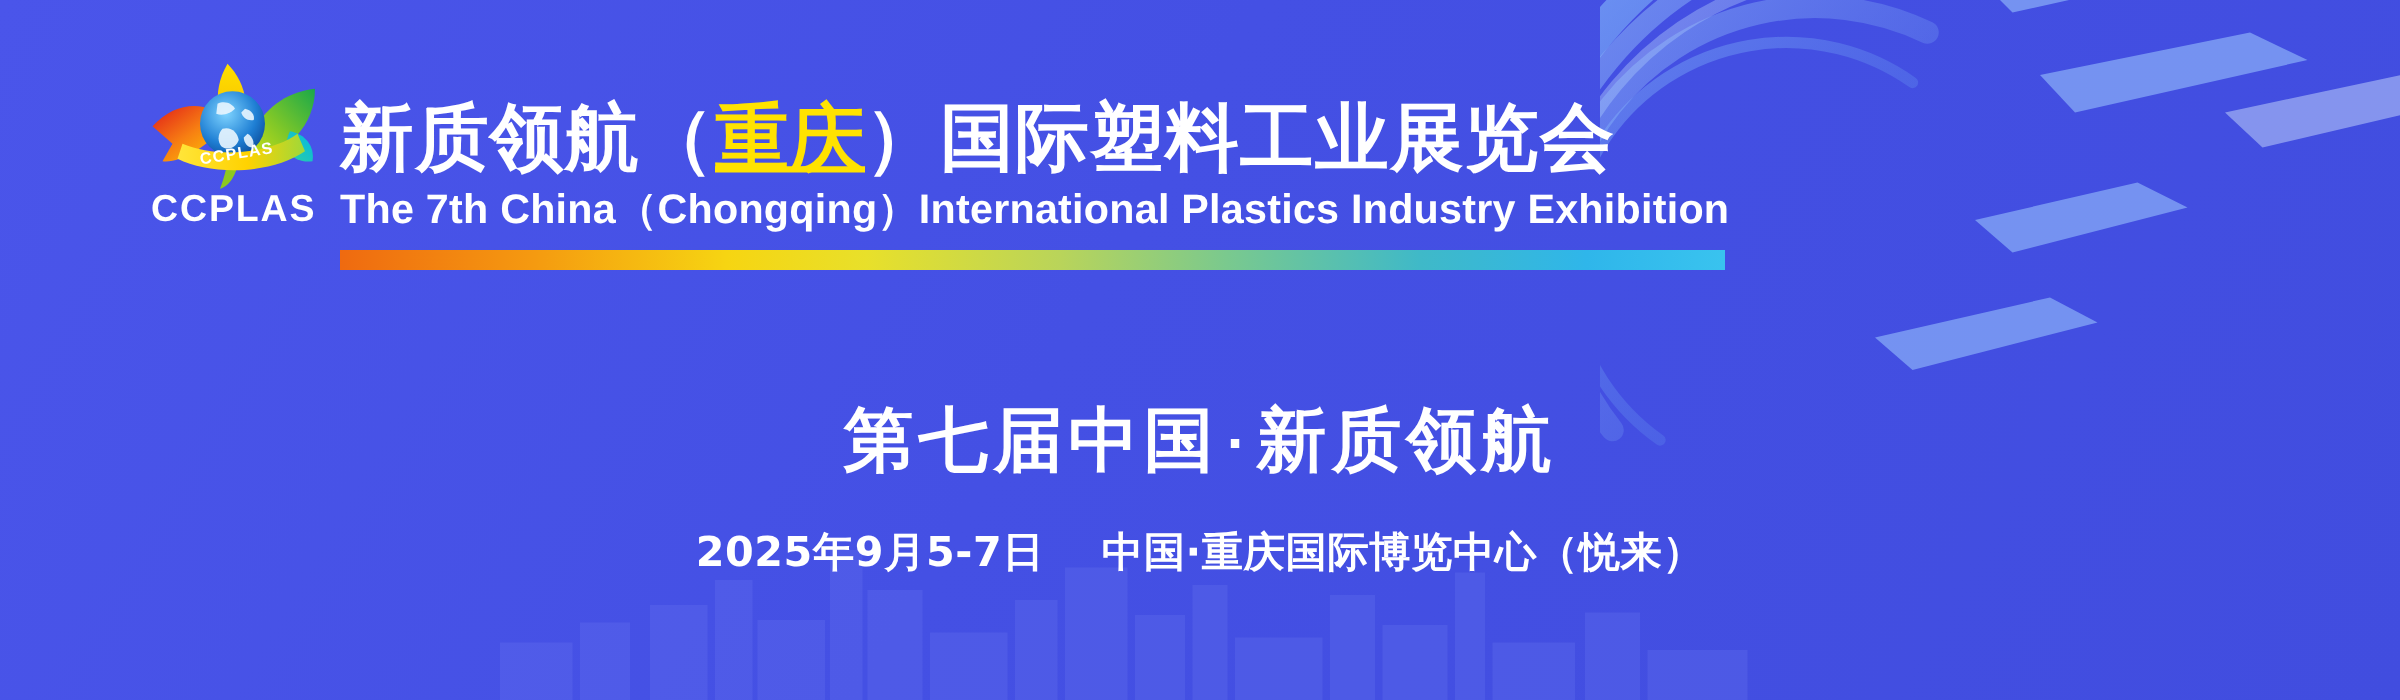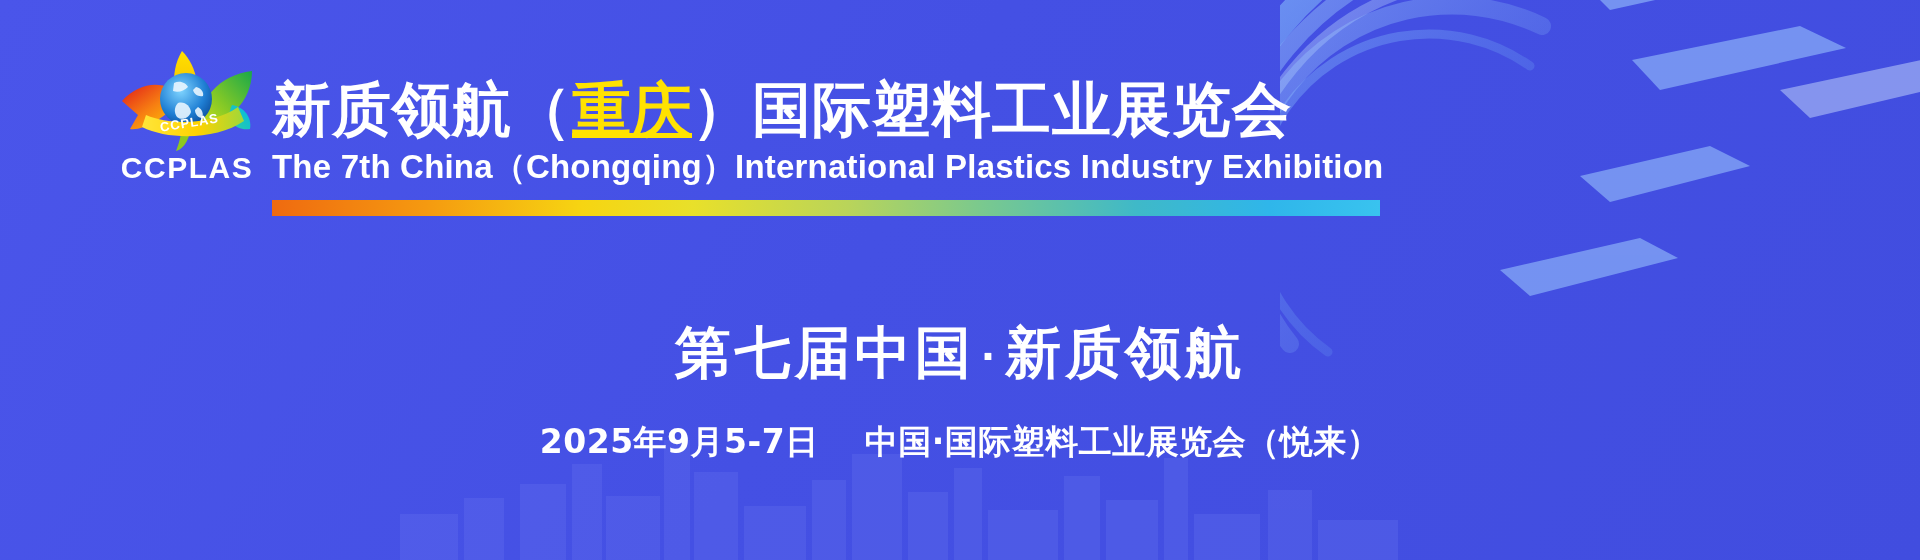--- a/index.html
+++ b/index.html
@@ -196,15 +196,15 @@
   <div class="headline">
     <div class="title-cn"><span>新质领航（</span><span class="hl">重庆</span><span>）国际塑料工业展览会</span></div>
 
     <div class="title-en">The 7th China（Chongqing）International Plastics Industry Exhibition</div>
 
     <div class="rule"></div>
   </div>
 
   <div class="slogan"><span>第七届中国</span><span class="dot">·</span><span>新质领航</span></div>
 
-  <div class="meta"><span>2025年9月5-7日</span><span class="gap"></span><span>中国·国际塑料工业展览会（悦来）</span></div>
+  <div class="meta"><span>2025年9月5-7日</span><span class="gap"></span><span>中国·重庆国际博览中心（悦来）</span></div>
 
 </div>
 
 </body></html>

